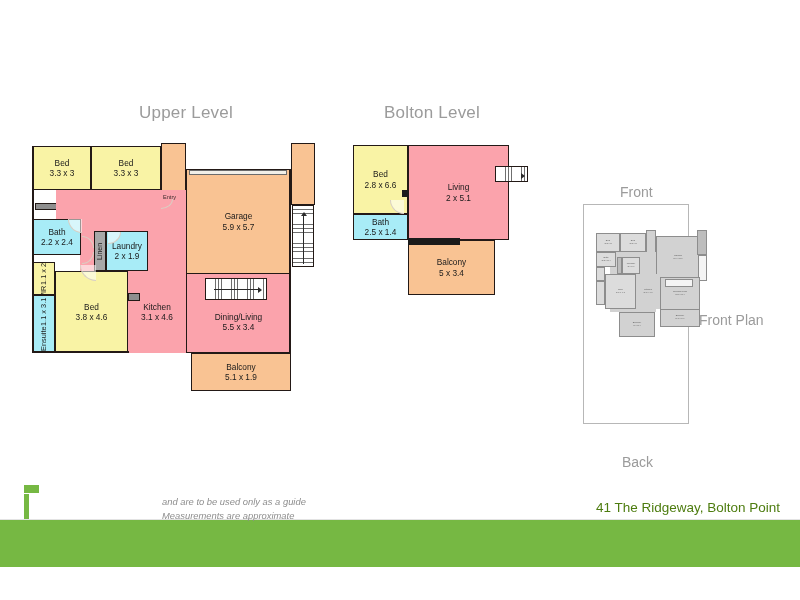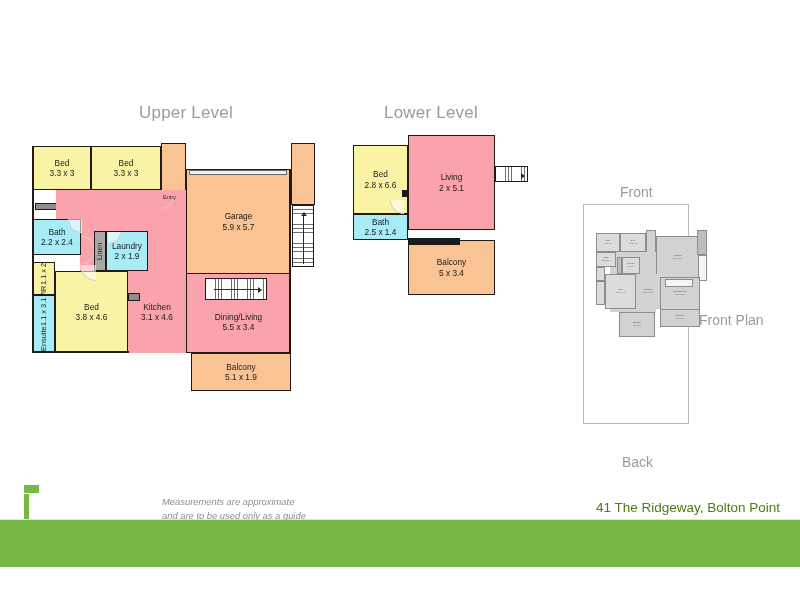--- a/index.html
+++ b/index.html
@@ -170,21 +170,21 @@
     position:absolute;right:20px;top:500px;
     font-size:13.5px;color:#4d7c0f;white-space:nowrap;
   }
 </style>
 </head>
 <body>
 
 <div class="canvas">
 
   <div class="level-title" id="upper-title">Upper Level</div>
-  <div class="level-title" id="lower-title">Lower Level</div>
+  <div class="level-title" id="lower-title">Bolton Level</div>
 
   <div>
 
     <div class="room orange" style="left:186px;top:169px;width:105px;height:105px;">
       <div class="rname">Garage</div>
       <div class="rdim">5.9 x 5.7</div>
     </div>
 
     <div class="rollerdoor" style="left:189px;top:170px;width:98px;height:4.5px;"></div>
 
@@ -270,21 +270,21 @@
       <div class="rdim">5.1 x 1.9</div>
     </div>
 
     <div class="wall" style="left:32px;top:146px;width:2px;height:207px;"></div>
     <div class="wall" style="left:32px;top:351px;width:97px;height:2px;"></div>
     <div class="wall" style="left:289px;top:169px;width:2px;height:185px;"></div>
   </div>
 
   <div>
 
-    <div class="room pink" style="left:408px;top:135px;width:87px;height:95px;">
+    <div class="room pink" style="left:408px;top:145px;width:101px;height:95px;">
       <div class="rname">Living</div>
       <div class="rdim">2 x 5.1</div>
     </div>
 
     <div class="room yellow" style="left:353px;top:145px;width:55px;height:69px;">
       <div class="rname">Bed</div>
       <div class="rdim">2.8 x 6.6</div>
     </div>
     <div class="fix-black" style="left:402px;top:190px;width:6px;height:7px;"></div>
     <div class="door bl" style="left:390px;top:200px;width:14px;height:14px;"></div>
@@ -373,19 +373,19 @@
   <div id="logo-wrap">
     <svg id="logo-key" viewBox="0 0 15 34">
       <rect x="0" y="0" width="15" height="8" fill="#76b843"></rect>
       <rect x="0" y="9" width="15" height="25" fill="#76b843"></rect>
       <rect x="5" y="9" width="10" height="25" fill="#ffffff"></rect>
       <rect x="0" y="9" width="5" height="25" fill="#76b843"></rect>
     </svg>
   </div>
 
   <div id="disclaimer">
+    <div>and are to be used only as a guide</div>
     <div>Measurements are approximate</div>
-    <div>and are to be used only as a guide</div>
   </div>
 
   <div id="address">41 The Ridgeway, Bolton Point</div>
 
 </div>
 
 </body></html>

